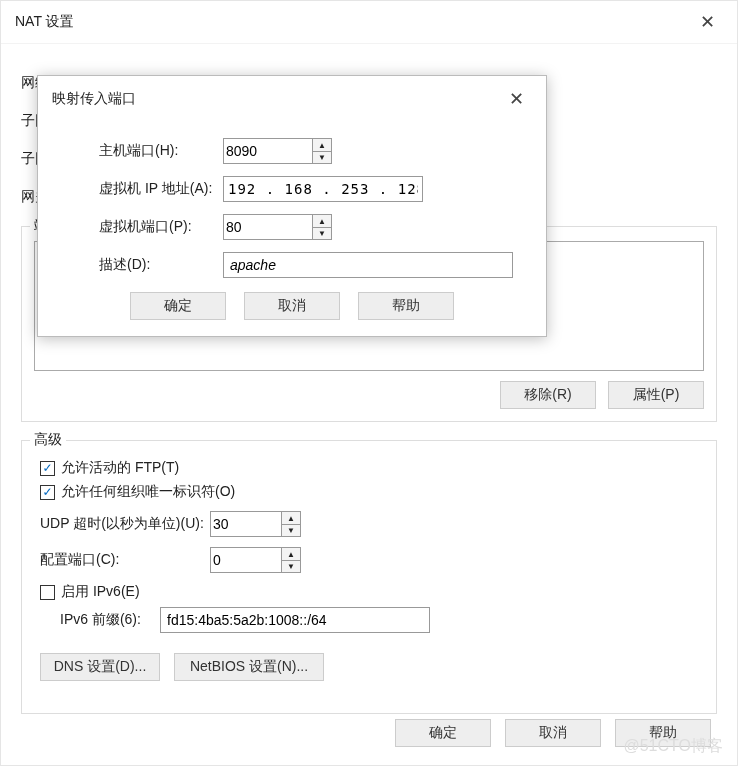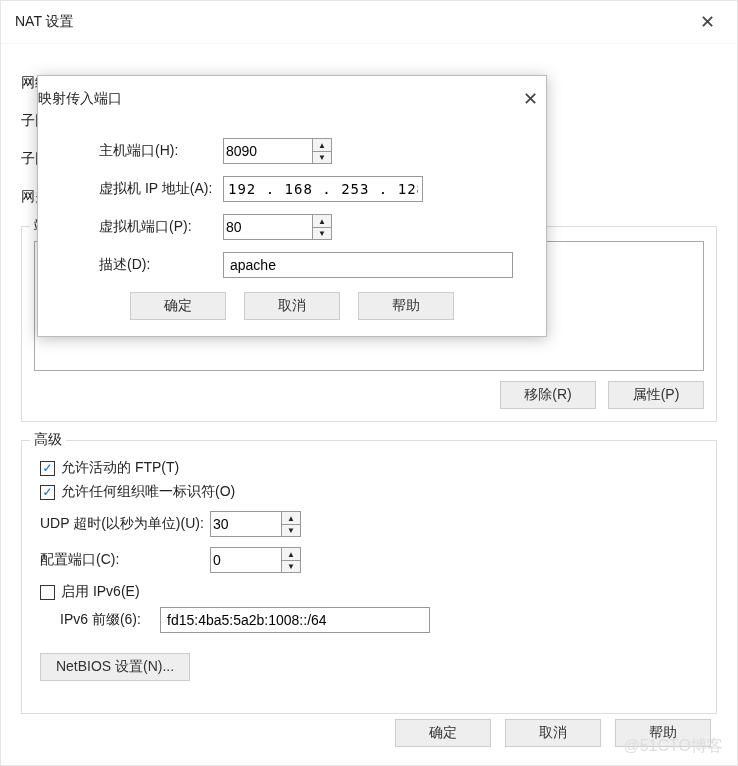--- a/index.html
+++ b/index.html
@@ -22,21 +22,21 @@
   .spin-btns { display:flex; flex-direction:column; border:1px solid #999; border-left:none; }
   .spin-btns .s { width:18px; height:12px; display:flex; align-items:center; justify-content:center; font-size:8px; background:#f4f4f4; cursor:pointer; }
   .spin-btns .s + .s { border-top:1px solid #999; }
   .text-input { border:1px solid #999; height:26px; padding:2px 6px; width:270px; }
   .lbl { width:140px;margin-left:35px; }
   .footer { position:absolute; bottom:18px; right:26px; display:flex; gap:14px; }
   .watermark { position:absolute; bottom:8px; right:14px; color:#ddd; font-size:16px; pointer-events:none; }
 
   
   .modal { position:absolute; left:36px; top:74px; width:510px; background:#fff; border:1px solid #bbb; box-shadow:0 2px 14px rgba(0,0,0,.25); z-index:10; }
-  .modal .m-title { display:flex; align-items:center; justify-content:space-between; padding:10px 0; }
+  .modal .m-title { display:flex; align-items:center; justify-content:space-between; padding:10px 14px; }
   .modal .m-body { padding:4px 20px 16px 20px; }
   .modal .m-row { display:flex; align-items:center; margin:12px 0; }
   .modal .m-row .lbl { width:130px; padding-left:6px; }
   .modal .m-btnrow { display:flex; justify-content:center; gap:18px; margin-top:14px; }
   .radio-wrap { display:flex; align-items:center; gap:6px; margin-right:14px; }
   .radio { width:15px; height:15px; border:1px solid #333; border-radius:50%; display:flex; align-items:center; justify-content:center; }
   .radio.sel::after { content:""; width:7px; height:7px; background:#000; border-radius:50%; }
   .ip-input { border:1px solid #999; height:26px; padding:2px 4px; width:200px; font-family:monospace; text-align:center; letter-spacing:1px; }
 </style>
 </head>
@@ -110,20 +110,21 @@
         <span class="cb"></span>
         <span>启用 IPv6(E)</span>
       </div>
 
       <div class="row" style="margin:4px 0 14px 26px">
         <span style="width:100px">IPv6 前缀(6):</span>
         <input class="text-input" value="fd15:4ba5:5a2b:1008::/64" style="">
       </div>
 
       <div class="row" style="gap:14px; margin-left:6px">
+        <div class="btn" style="min-width:120px">DNS 设置(D)...</div>
         <div class="btn" style="min-width:150px">NetBIOS 设置(N)...</div>
       </div>
     </div>
   </div>
 
   <div class="footer">
     <div class="btn">确定</div>
     <div class="btn">取消</div>
     <div class="btn">帮助</div>
   </div>
@@ -154,21 +155,21 @@
         <div class="spin-wrap">
           <input class="spin-input" style="width: 90px;" value="80">
           <div class="spin-btns">
               <div class="s">▲</div>
               <div class="s">▼</div>
             </div>
         </div>
       </div>
       <div class="m-row">
         <span class="lbl">描述(D):</span>
-        <input class="text-input" style="width: 290px;" value="apache">
+        <input class="text-input" style="width: 290px; font-style: italic;" value="apache">
       </div>
       <div class="m-btnrow">
         <div class="btn">确定</div>
         <div class="btn">取消</div>
         <div class="btn">帮助</div>
       </div>
     </div>
   </div>
 </div>
 

